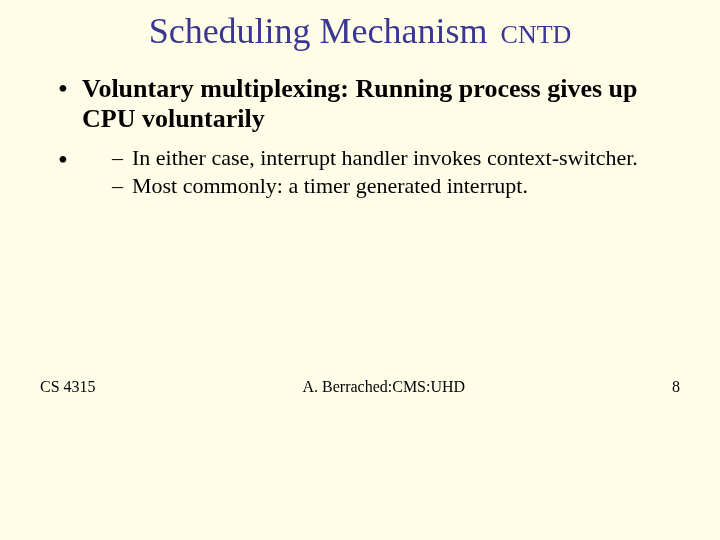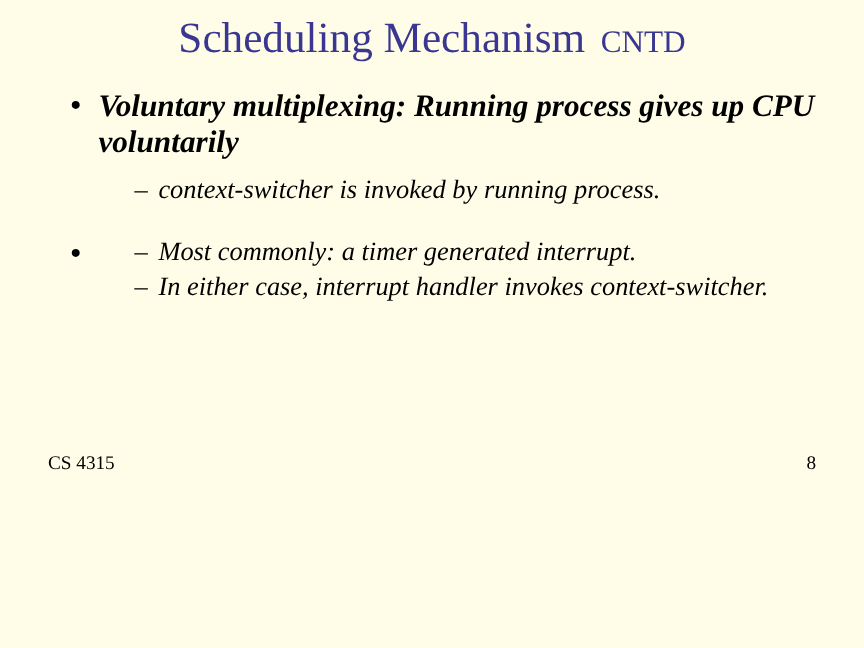--- a/index.html
+++ b/index.html
@@ -28,21 +28,20 @@
     line-height: 1.1;
   }
   .title .cntd {
     font-size: 26px;
     margin-left: 4px;
   }
   ul.level1 {
     list-style: none;
     margin: 0 0 12px 14px;
     padding: 0;
-    font-style: italic;
   }
   ul.level1 > li {
     position: relative;
     padding-left: 28px;
     font-size: 26px;
     font-weight: bold;
     line-height: 1.18;
     margin-bottom: 6px;
   }
   ul.level1 > li::before {
@@ -96,36 +95,32 @@
 <div class="slide">
 
   <div class="title">
     <span>Scheduling Mechanism</span>
     <span class="cntd">CNTD</span>
   </div>
 
   <ul class="level1">
     <li>
       <span>Voluntary multiplexing:  Running process gives up CPU voluntarily</span>
-      <ul class="level2">
-        <li>
-          <span>context-switcher is invoked by running process.</span>
-        </li>
-      </ul>
     </li>
     <li>
       <ul class="level2">
         <li>
-          <span>Most commonly: a timer generated  interrupt.</span>
+          <span>In either case, interrupt handler invokes context-switcher.</span>
         </li>
         <li>
-          <span>In either case, interrupt handler invokes context-switcher.</span>
+          <span>Most commonly: a timer generated  interrupt.</span>
         </li>
       </ul>
     </li>
   </ul>
 
   <div class="footer">
     <span class="left">CS 4315</span>
+    <span class="center">A. Berrached:CMS:UHD</span>
     <span class="right">8</span>
   </div>
 
 </div>
 
 </body></html>

